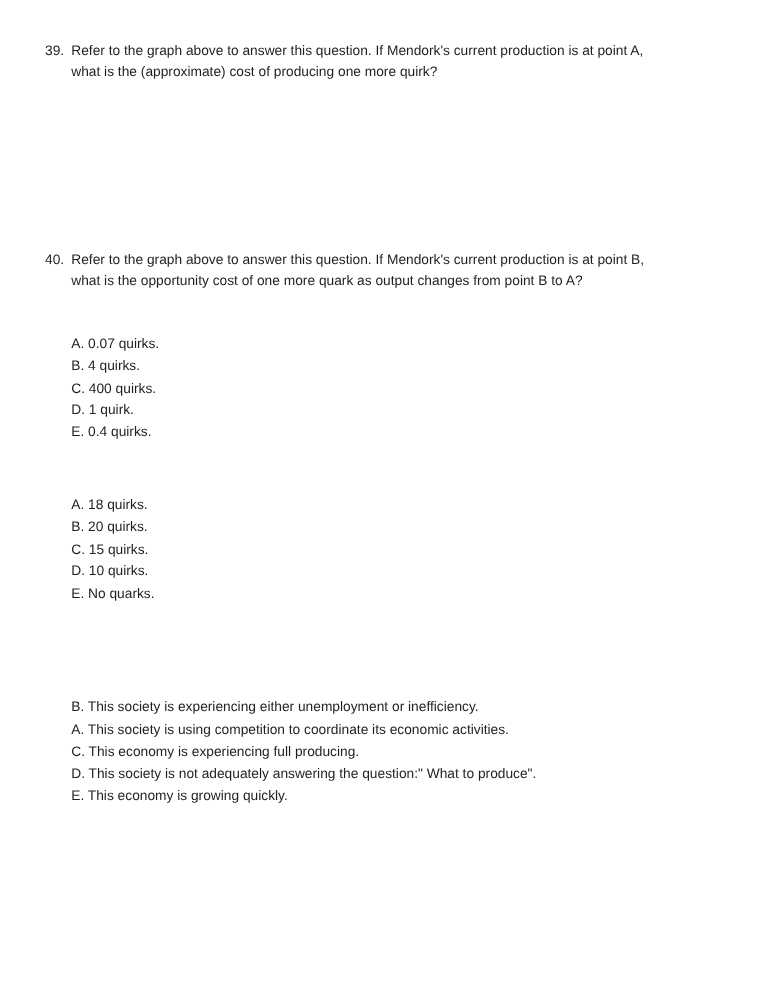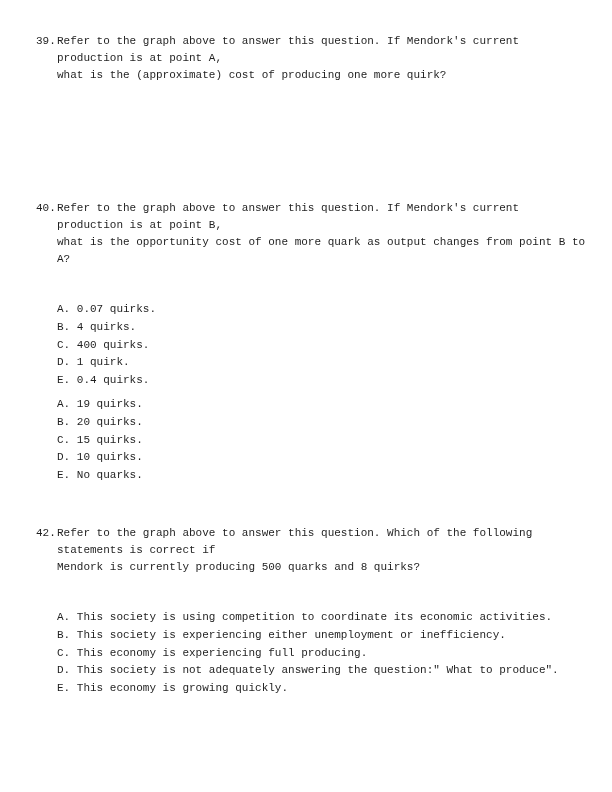--- a/index.html
+++ b/index.html
@@ -5,21 +5,21 @@
   html, body {
     margin: 0;
     padding: 0;
     background: #ffffff;
   }
   .page {
     position: relative;
     width: 612px;
     height: 712px;
     background: #ffffff;
-    font-family: Liberation Mono, monospace;
+    font-family: Liberation Sans, sans-serif;
     color: #1f1f1f;
     overflow: hidden;
   }
   .question {
     position: absolute;
     left: 36px;
     width: 552px;
   }
   .q-head {
     display: flex;
@@ -94,39 +94,32 @@
       <div>A. 0.07 quirks.</div>
       <div>B. 4 quirks.</div>
       <div>C. 400 quirks.</div>
       <div>D. 1 quirk.</div>
       <div>E. 0.4 quirks.</div>
     </div>
   </div>
 
   <div class="question" style="top:363px">
     <div class="options">
-      <div>A. 19 quirks.</div>
+      <div>A. 18 quirks.</div>
       <div>B. 20 quirks.</div>
       <div>C. 15 quirks.</div>
       <div>D. 10 quirks.</div>
       <div>E. No quarks.</div>
     </div>
   </div>
 
   <div class="question" style="top:525px">
-    <div class="q-head">
-      <span class="q-num">42.</span>
-      <div class="q-text">
-        <div>Refer to the graph above to answer this question. Which of the following statements is correct if</div>
-        <div>Mendork is currently producing 500 quarks and 8 quirks?</div>
-      </div>
-    </div>
     <div class="options">
+      <div>B. This society is experiencing either unemployment or inefficiency.</div>
       <div>A. This society is using competition to coordinate its economic activities.</div>
-      <div>B. This society is experiencing either unemployment or inefficiency.</div>
       <div>C. This economy is experiencing full producing.</div>
       <div>D. This society is not adequately answering the question:" What to produce".</div>
       <div>E. This economy is growing quickly.</div>
     </div>
   </div>
 
   <div class="logo-badge">
     <span class="logo-plus">
       <svg width="17" height="17" viewBox="0 0 17 17" aria-hidden="true">
         <line x1="8.5" y1="1.5" x2="8.5" y2="15.5" stroke="#8678dd" stroke-width="1.6" stroke-linecap="round"></line>

